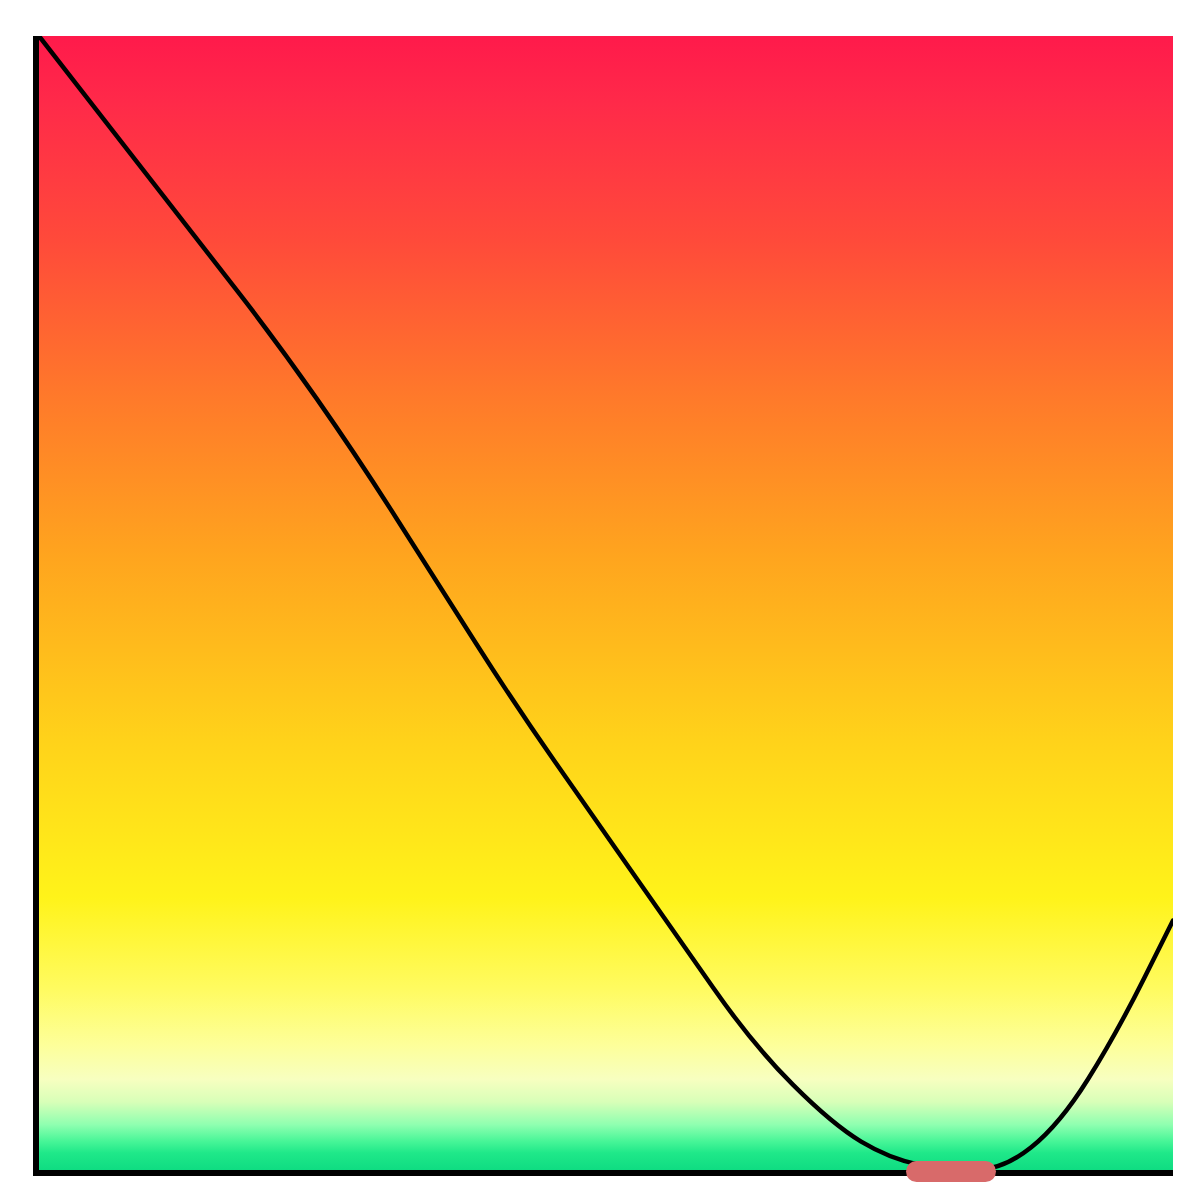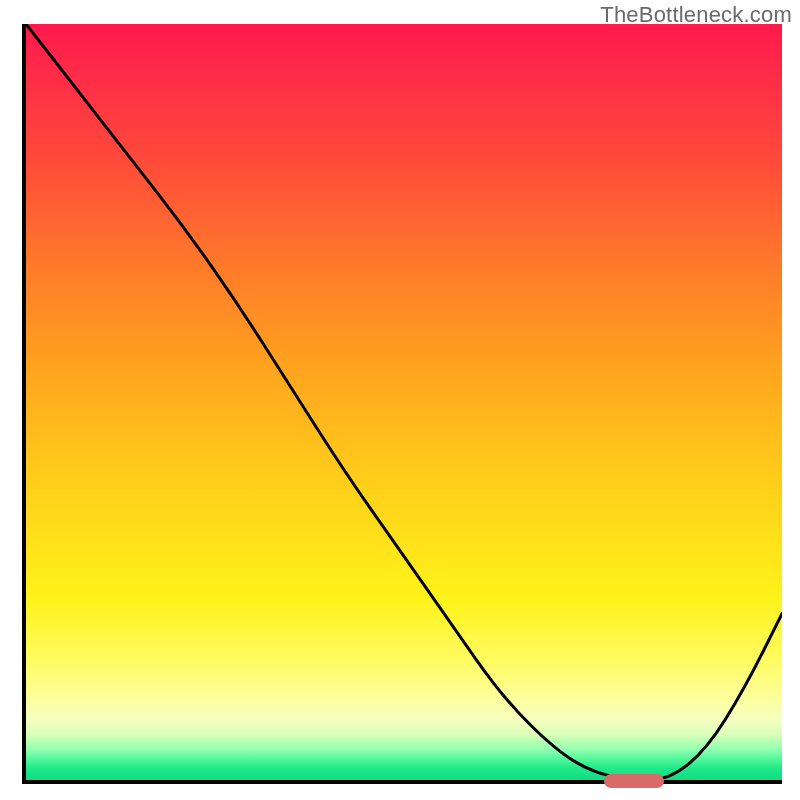--- a/index.html
+++ b/index.html
@@ -66,21 +66,20 @@
     height: 14px;
     border-radius: 7px;
     background: #d86a6a;
   }
 </style>
 </head>
 <body>
 
 <div class="container">
 
-  <div class="watermark">TheBottleneck.com</div>
 
   <div class="plot">
     <div class="gradient"></div>
 
     <svg class="curve" viewBox="0 0 760 760" preserveAspectRatio="none">
       <path id="curve-path" d="M 0.0 0.0 Q 0.0 0.0 26.6 34.2 Q 53.2 68.4 79.8 102.6 Q 106.4 136.8 133.0 171.0 Q 159.6 205.2 186.2 243.2 Q 212.8 281.2 239.4 323.0 Q 266.0 364.8 292.6 406.6 Q 319.2 448.4 345.8 486.4 Q 372.4 524.4 399.0 562.4 Q 425.6 600.4 452.2 638.4 Q 478.8 676.4 505.4 703.0 Q 532.0 729.6 551.0 741.0 Q 570.0 752.4 589.0 756.2 Q 608.0 760.0 627.0 760.0 Q 646.0 760.0 665.0 744.8 Q 684.0 729.6 703.0 699.2 Q 722.0 668.8 741.0 630.8 T 760.0 592.8" fill="none" stroke="#000" stroke-width="3" stroke-linejoin="round" stroke-linecap="round"></path>
     </svg>
 
     <div id="marker" class="marker" style="left: 577.6px; top: 750px; width: 60.8px; background: rgb(216, 106, 106);"></div>
   </div>

